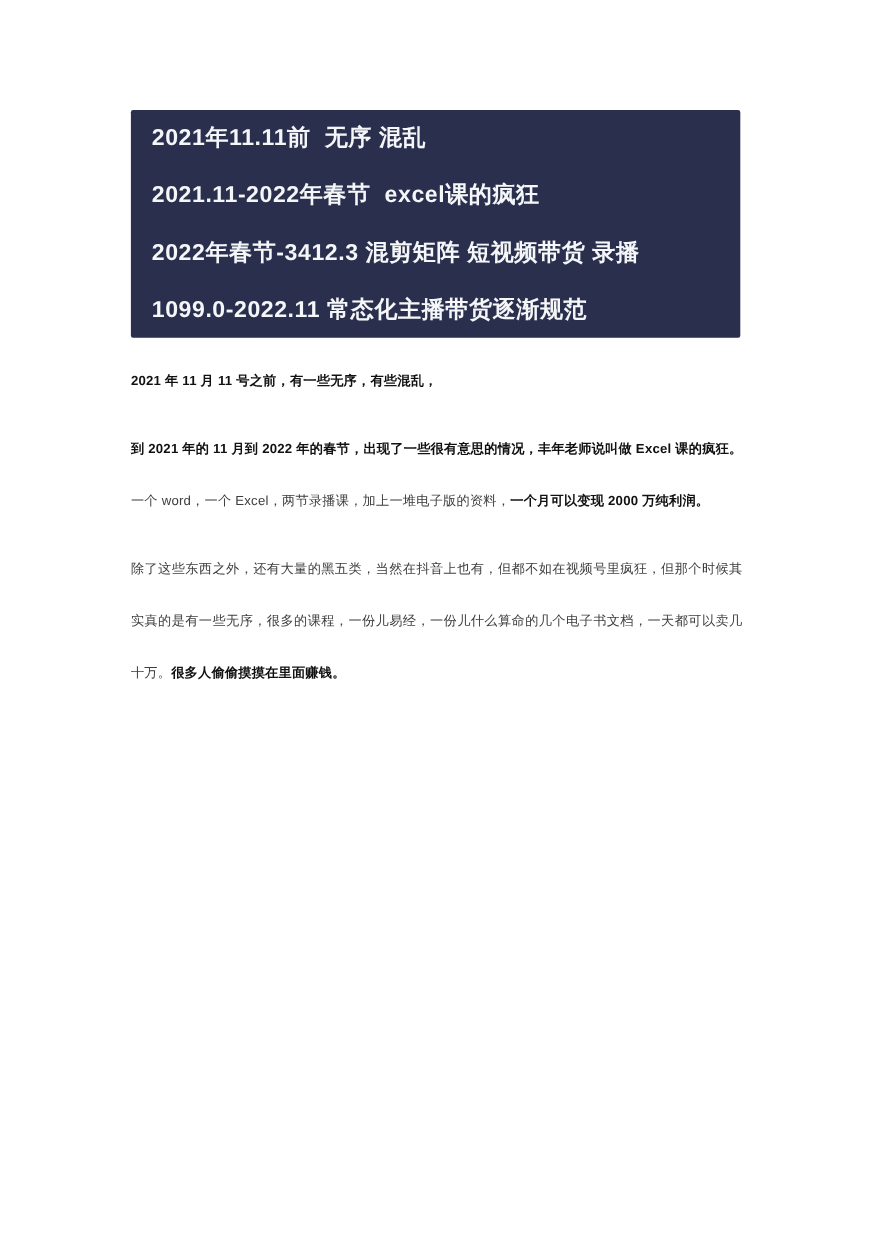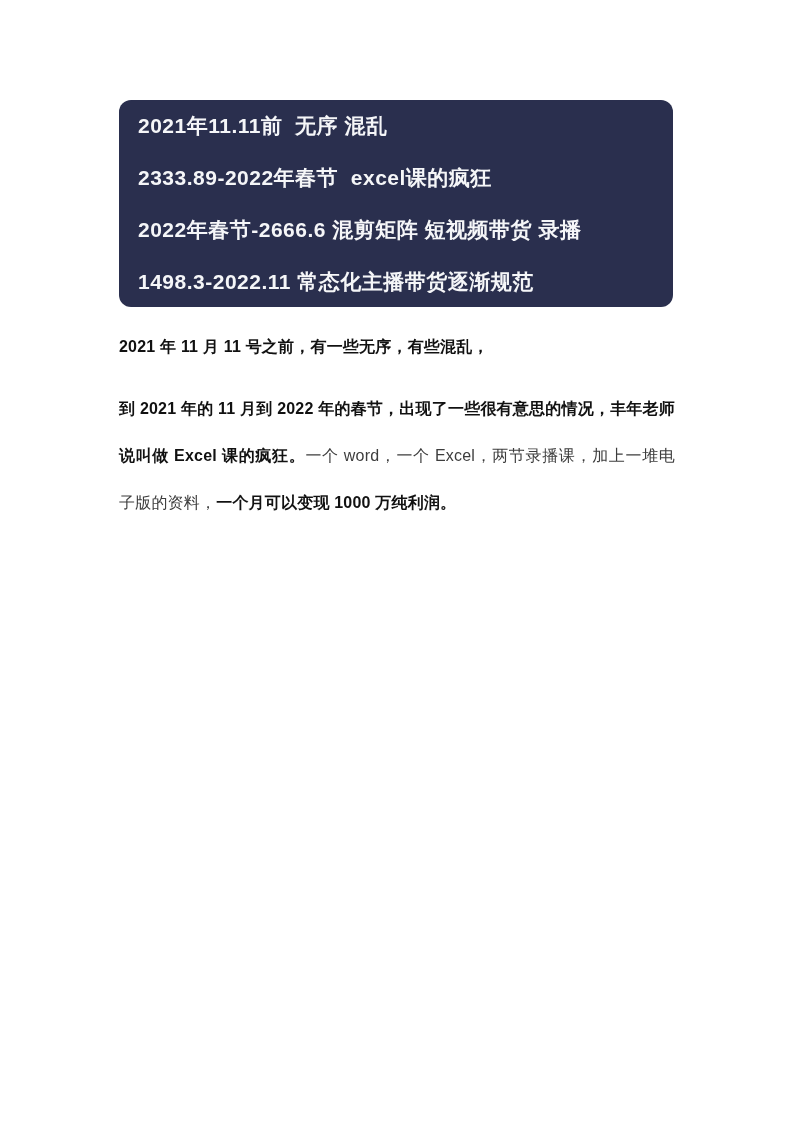--- a/index.html
+++ b/index.html
@@ -19,67 +19,68 @@
   .content {
     position: absolute;
     top: 100px;
     left: 119px;
     width: 556px;
   }
   .banner {
     width: 554px;
     height: 207px;
     background: #2A2F4E;
-    border-radius: 12px;
+    border-radius: 2px;
     display: flex;
     flex-direction: column;
     justify-content: space-around;
     padding-left: 19px;
     box-sizing: border-box;
     margin-bottom: 16px;
   }
   .banner-line {
     color: #F5F6F8;
     font-size: 21px;
     font-weight: 700;
     letter-spacing: 0.5px;
     white-space: pre-wrap;
     line-height: 1.1;
   }
   .article p {
     margin: 0 0 15px 0;
-    font-size: 16px;
+    font-size: 12px;
     line-height: 47px;
     text-align: justify;
     color: #3d3d3d;
     letter-spacing: 0.2px;
   }
   .article p:first-of-type {
     margin-top: 14px;
   }
   .run { font-weight: 400; color: #3d3d3d; }
   .run.b { font-weight: 700; color: #111111; }
 </style>
 </head>
 <body>
 
 <div class="page">
   <div class="content">
 
     <div class="banner">
       <div class="banner-line">2021年11.11前  无序 混乱</div>
-      <div class="banner-line">2333.89-2022年春节  excel课的疯狂</div>
-      <div class="banner-line">2022年春节-2666.6 混剪矩阵 短视频带货 录播</div>
-      <div class="banner-line">1498.3-2022.11 常态化主播带货逐渐规范</div>
+      <div class="banner-line">2021.11-2022年春节  excel课的疯狂</div>
+      <div class="banner-line">2022年春节-3412.3 混剪矩阵 短视频带货 录播</div>
+      <div class="banner-line">1099.0-2022.11 常态化主播带货逐渐规范</div>
     </div>
 
     <div class="article">
 
       <p><span class="run b">2021 年 11 月 11 号之前，有一些无序，有些混乱，</span></p>
 
 
-      <p><span class="run b">到 2021 年的 11 月到 2022 年的春节，出现了一些很有意思的情况，丰年老师说叫做 Excel 课的疯狂。</span><span class="run">一个 word，一个 Excel，两节录播课，加上一堆电子版的资料，</span><span class="run b">一个月可以变现 1000 万纯利润。</span></p>
+      <p><span class="run b">到 2021 年的 11 月到 2022 年的春节，出现了一些很有意思的情况，丰年老师说叫做 Excel 课的疯狂。</span><span class="run">一个 word，一个 Excel，两节录播课，加上一堆电子版的资料，</span><span class="run b">一个月可以变现 2000 万纯利润。</span></p>
 
+      <p><span class="run">除了这些东西之外，还有大量的黑五类，当然在抖音上也有，但都不如在视频号里疯狂，但那个时候其实真的是有一些无序，很多的课程，一份儿易经，一份儿什么算命的几个电子书文档，一天都可以卖几十万。</span><span class="run b">很多人偷偷摸摸在里面赚钱。</span></p>
 
 
     </div>
   </div>
 </div>
 
 </body></html>

